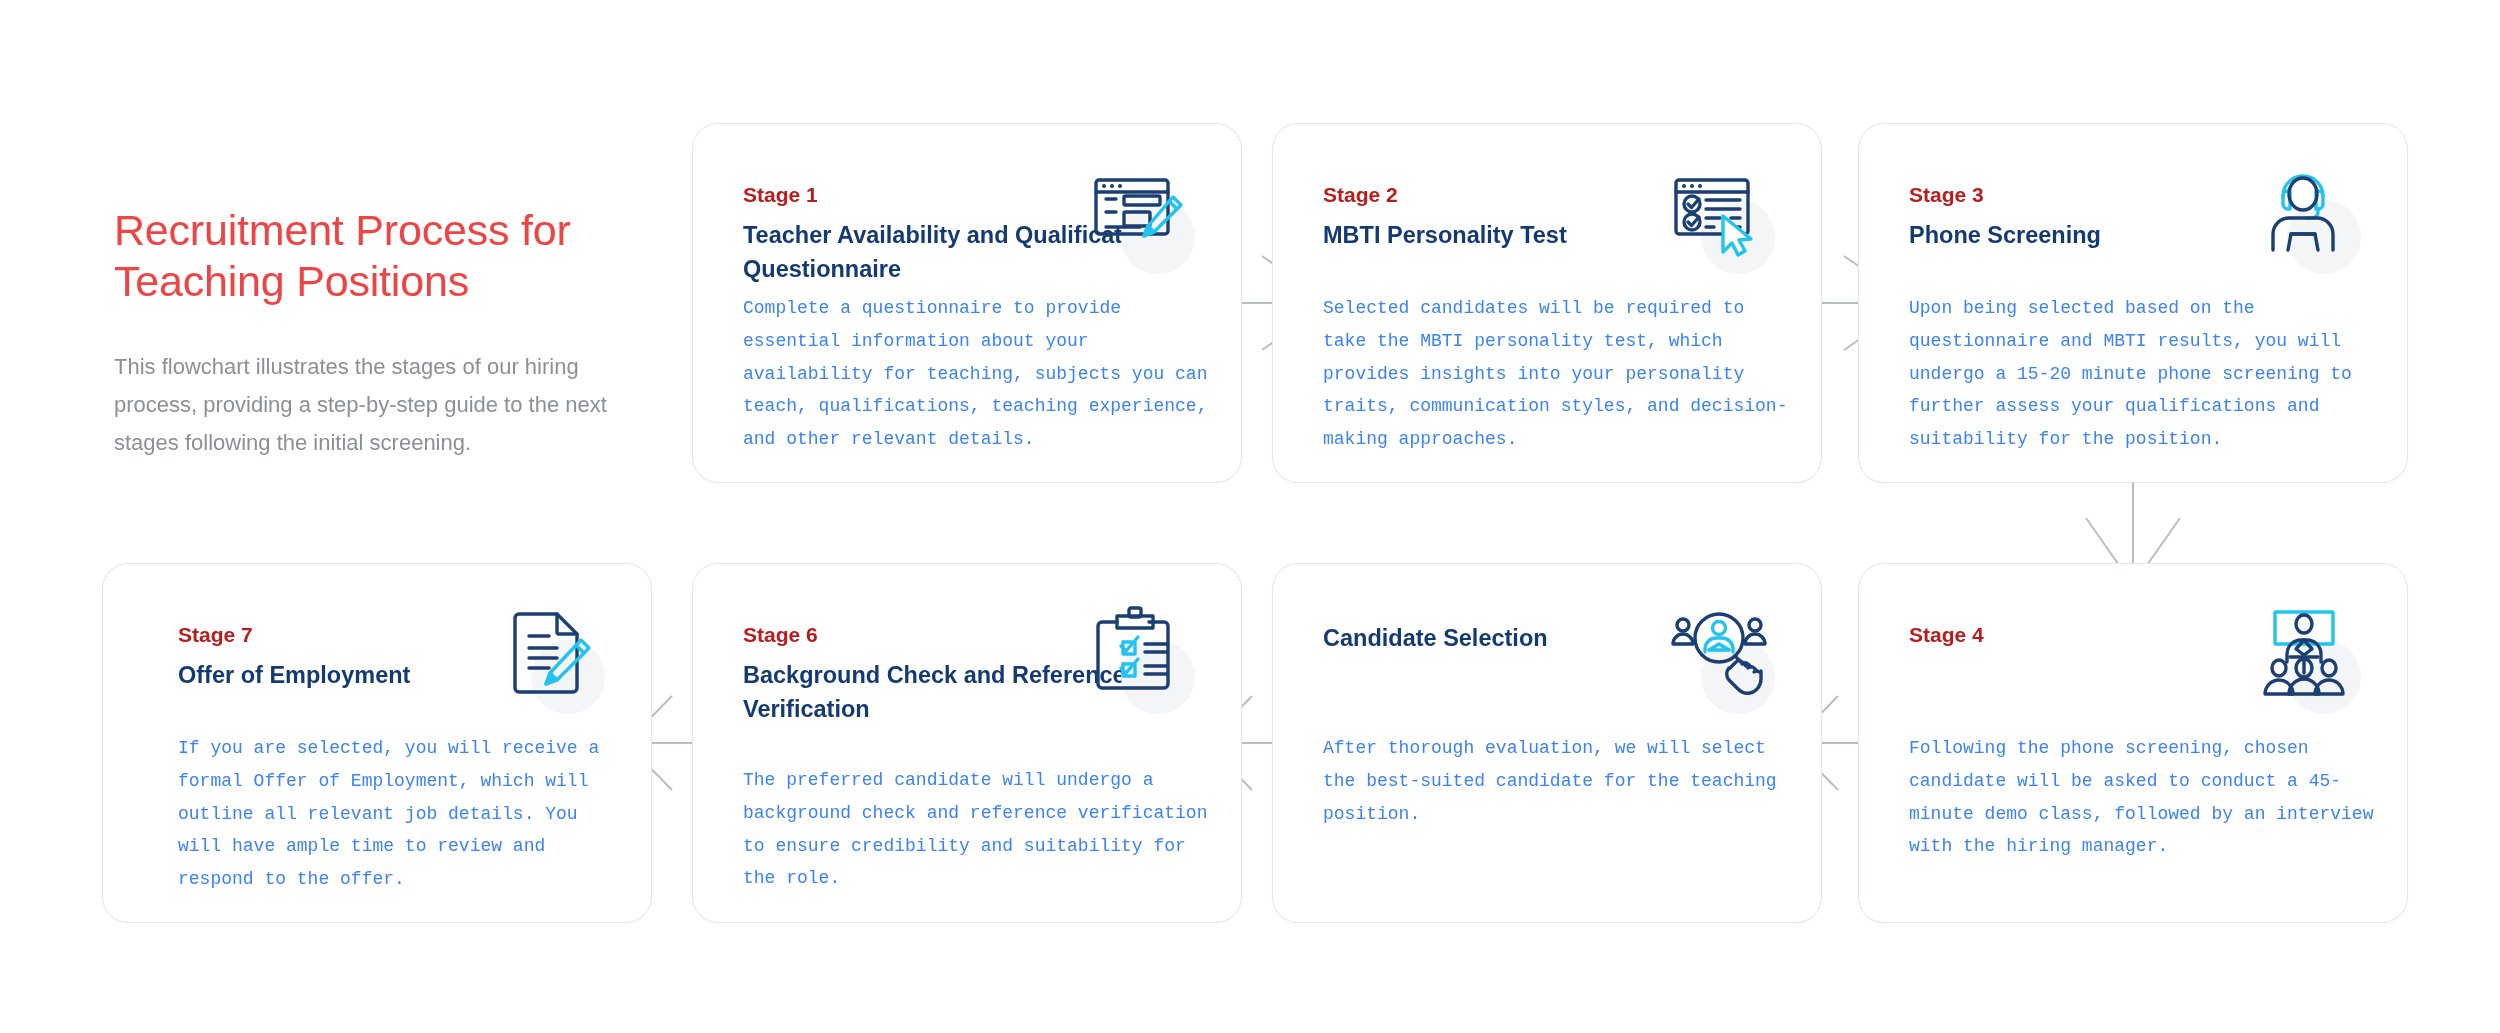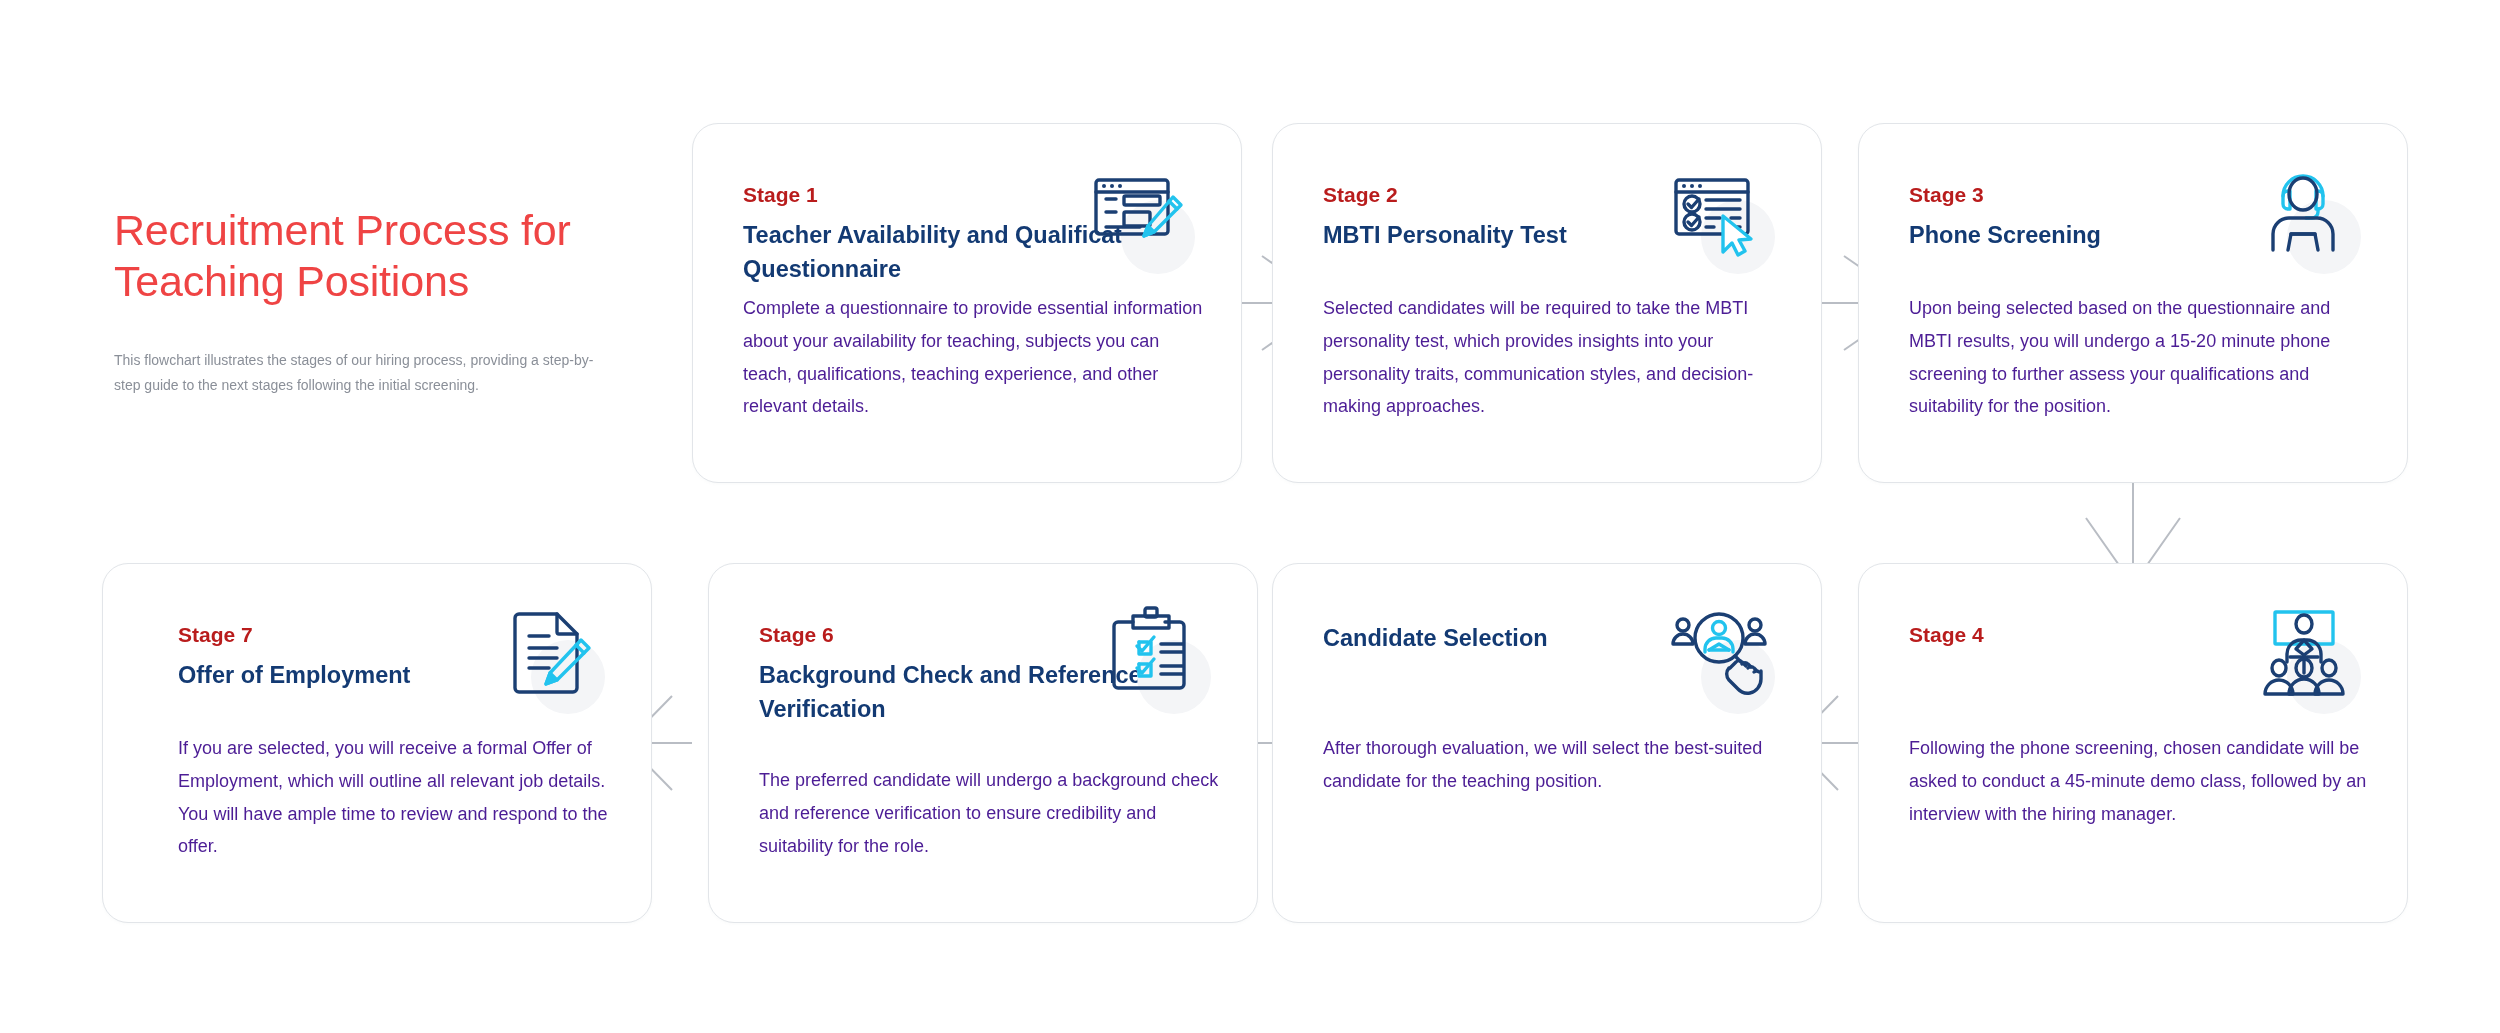--- a/index.html
+++ b/index.html
@@ -25,21 +25,21 @@
   }
   #intro-title {
     font-size: 43px;
     line-height: 1.18;
     color: #ef4444;
     font-weight: 400;
     margin: 0 0 42px 0;
     letter-spacing: -0.2px;
   }
   #intro-desc {
-    font-size: 14px;
+    font-size: 22px;
     line-height: 1.72;
     color: #8a8f98;
     font-weight: 400;
     margin: 0;
   }
 
   
   .card {
     position: absolute;
     box-sizing: border-box;
@@ -66,24 +66,25 @@
     font-size: 23.5px;
     font-weight: 700;
     color: #133a73;
     line-height: 1.42;
     margin: 0;
     max-width: 430px;
   }
   .stage-desc {
     font-size: 18px;
     line-height: 1.82;
-    color: #4c1d95;
+    color: #3b82f6;
     font-weight: 400;
     margin: 0;
     max-width: 480px;
+    font-family: Liberation Mono, monospace;
   }
   .desc-wrap {
     position: absolute;
     left: 50px;
     right: 30px;
   }
   .icon-wrap {
     position: absolute;
     top: 42px;
     right: 44px;
@@ -110,21 +111,21 @@
 
   
   .row1 { top: 123px; height: 360px; }
   .row2 { top: 563px; height: 360px; }
 
   #card-1 { left: 692px;  width: 550px; }
   #card-2 { left: 1272px; width: 550px; }
   #card-3 { left: 1858px; width: 550px; }
   #card-4 { left: 1858px; width: 550px; }
   #card-5 { left: 1272px; width: 550px; }
-  #card-6 { left: 692px;  width: 550px; margin-left: 16px; }
+  #card-6 { left: 692px;  width: 550px; }
   #card-7 { left: 102px;  width: 550px; padding-left: 25px; }
 
   
   #connectors {
     position: absolute;
     left: 0; top: 0;
     width: 2500px;
     height: 1033px;
     pointer-events: none;
   }

